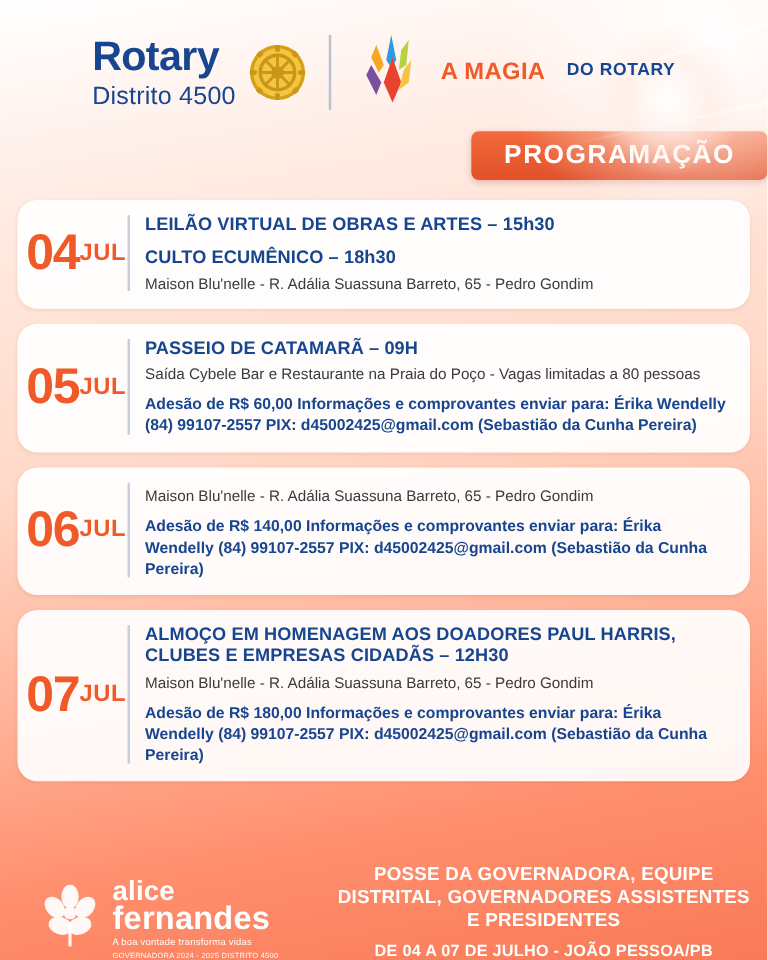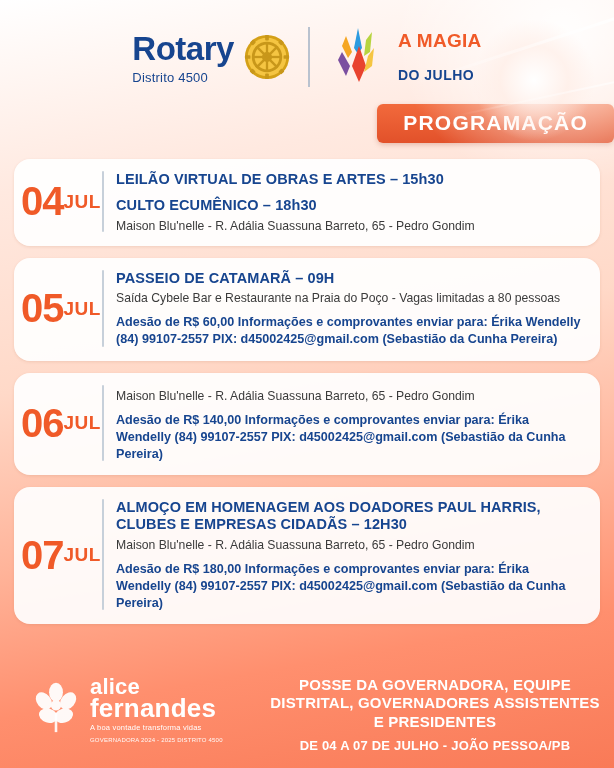--- a/index.html
+++ b/index.html
@@ -47,28 +47,28 @@
     padding: 26px 0 8px 0;
     gap: 0px;
   }
   .rotary-block { display: flex; flex-direction: column; align-items: flex-start; }
   .rotary-row { display: flex; align-items: center; gap: 10px; }
   .rotary-word {
     font-size: 33px; font-weight: bold; letter-spacing: -0.5px;
     color: #17458f; font-family: "Liberation Sans", sans-serif;
   }
   .rotary-district {
-    font-size: 13px; color: #17458f; margin-top: 2px; letter-spacing: 0.2px;
+    font-size: 20px; color: #17458f; margin-top: 2px; letter-spacing: 0.2px;
   }
   .wheel { width: 46px; height: 46px; position: relative; }
   .divider-v {
     width: 2px; height: 60px; background: #b9c2cf; margin: 0 18px;
   }
   .magia-block { display: flex; align-items: center; gap: 8px; }
-  .magia-text { display: flex; flex-direction: column; line-height: 1.05; gap: 17px; }
+  .magia-text { display: flex; flex-direction: row; line-height: 1.05; gap: 17px; }
   .magia-1 { font-size: 19px; font-weight: bold; color: #f05a28; letter-spacing: 0.3px; }
   .magia-2 { font-size: 14px; font-weight: bold; color: #17458f; letter-spacing: 0.5px; }
 
   
   .banner-wrap { display: flex; justify-content: flex-end; margin-top: 8px; }
   .banner {
     background: linear-gradient(180deg,#f26a3c 0%, #e2512a 100%);
     color: #fff; font-weight: bold; font-size: 21px; letter-spacing: 1.2px;
     padding: 7px 26px 8px 26px; border-radius: 6px;
     box-shadow: 0 2px 5px rgba(160,60,30,0.25);
@@ -100,21 +100,21 @@
     color: #3b3b3b; font-size: 12.2px; line-height: 1.32; margin-top: 3px;
   }
   .ev-note {
     color: #17458f; font-weight: bold; font-size: 12.6px; line-height: 1.36; margin-top: 8px;
   }
   .ev-sub { margin-top: 9px; }
 
   
   .footer {
     position: absolute; left: 0; right: 0; bottom: 0; height: 92px;
-    display: flex; align-items: flex-start;
+    display: flex; align-items: flex-end;
   }
   .footer-left {
     width: 270px; display: flex; align-items: center; gap: 8px; padding-left: 30px;
   }
   .alice-text { display: flex; flex-direction: column; line-height: 1.0; color: #fff; }
   .alice-1 { font-size: 22px; font-weight: bold; letter-spacing: 0.2px; }
   .alice-2 { font-size: 26px; font-weight: bold; letter-spacing: 0.2px; margin-top: -3px; }
   .alice-3 { font-size: 7.5px; margin-top: 3px; letter-spacing: 0.2px; }
   .alice-4 { font-size: 6px; margin-top: 5px; letter-spacing: 0.2px; opacity: 0.95; }
   .footer-right {
@@ -182,21 +182,21 @@
           <path d="M30 2 L34 22 L30 28 L26 22 Z" fill="#2d9be0"></path>
           <path d="M44 6 L42 26 L36 30 L38 14 Z" fill="#b7d43f"></path>
           <path d="M18 10 L24 26 L20 32 L14 20 Z" fill="#f5a623"></path>
           <path d="M31 20 L38 40 L31 56 L24 40 Z" fill="#e8432e"></path>
           <path d="M46 22 L44 40 L36 46 L40 30 Z" fill="#f5c542"></path>
           <path d="M14 26 L22 40 L18 50 L10 34 Z" fill="#7b4fa0"></path>
         </svg>
       </div>
       <div class="magia-text">
         <div class="magia-1">A MAGIA</div>
-        <div class="magia-2">DO JULHO</div>
+        <div class="magia-2">DO ROTARY</div>
       </div>
     </div>
   </div>
 
   <div class="banner-wrap">
     <div class="banner">PROGRAMAÇÃO</div>
   </div>
 
   <div class="cards">
 

